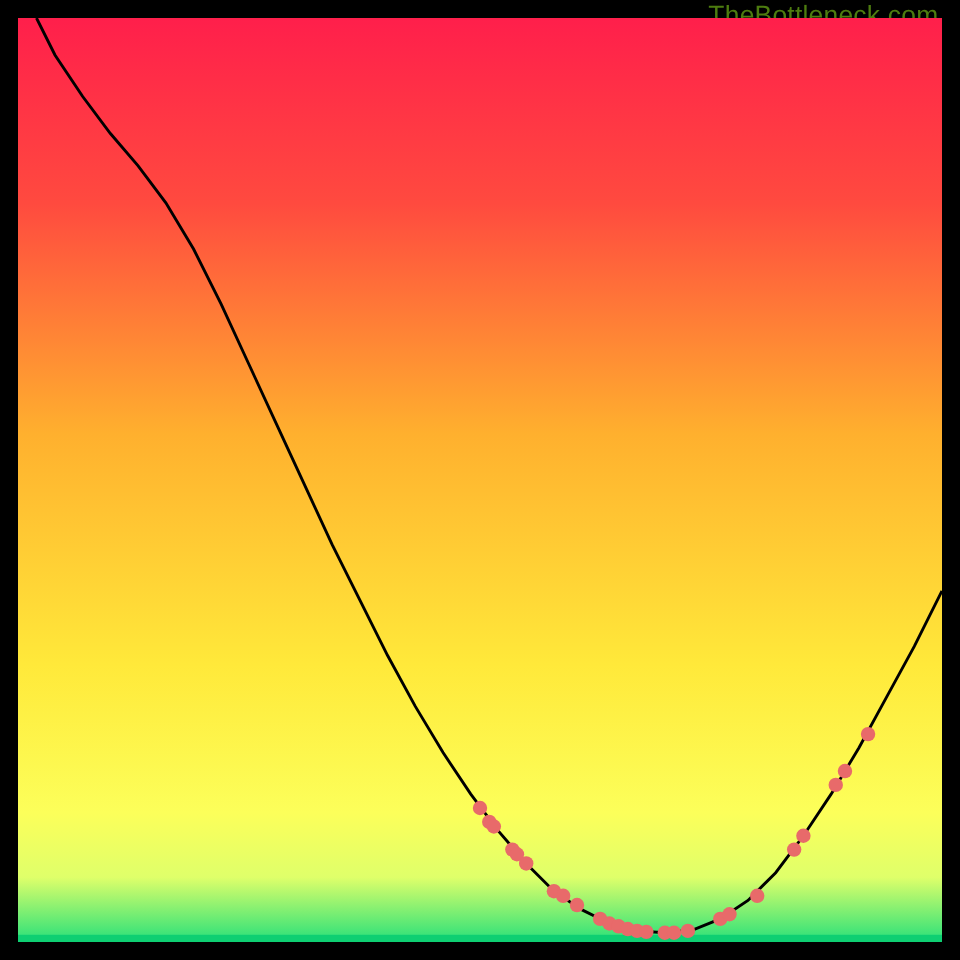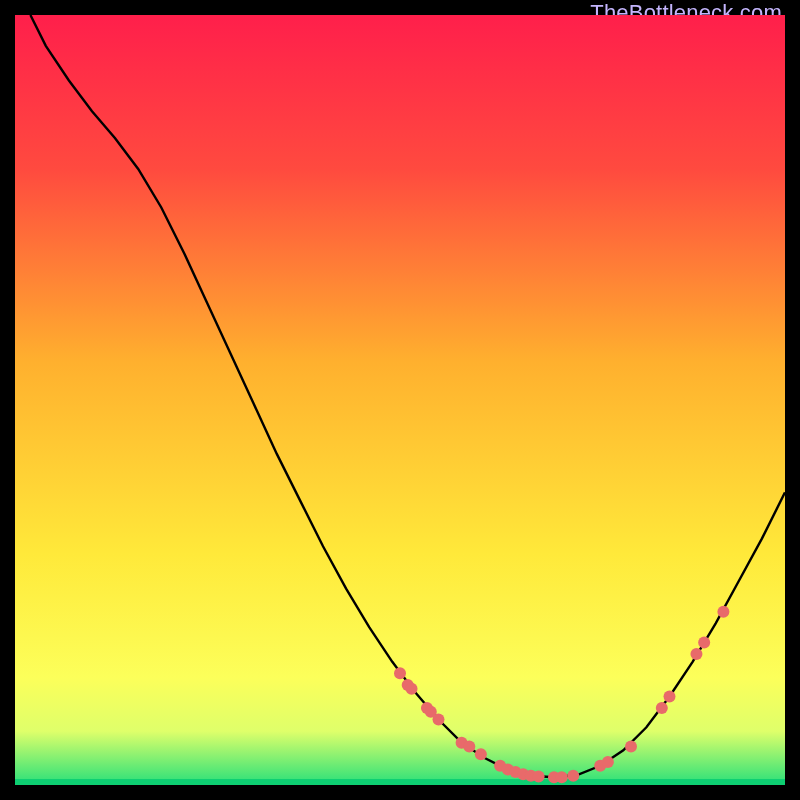--- a/index.html
+++ b/index.html
@@ -16,21 +16,21 @@
     left: 15px;
     top: 15px;
     width: 770px;
     height: 770px;
     background: #000;
   }
   .watermark {
     position: absolute;
     top: 0;
     right: 18px;
-    color: #c4b5fd;
+    color: #4d7c0f;
     font-size: 22px;
     font-weight: 500;
     font-family: Arial, sans-serif;
     letter-spacing: 0.2px;
     text-align: right;
   }
   svg.plot {
     position: absolute;
     left: 15px;
     top: 15px;

